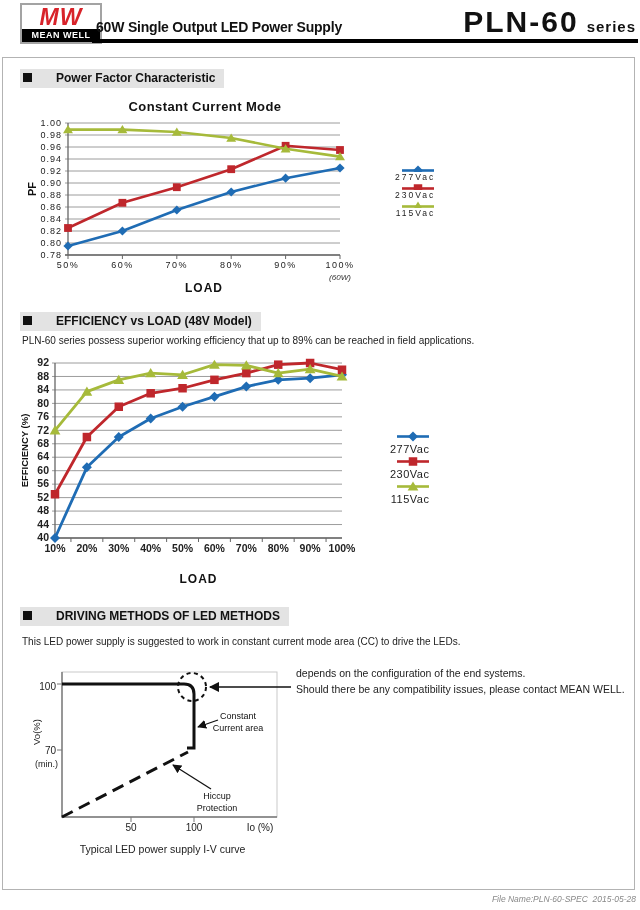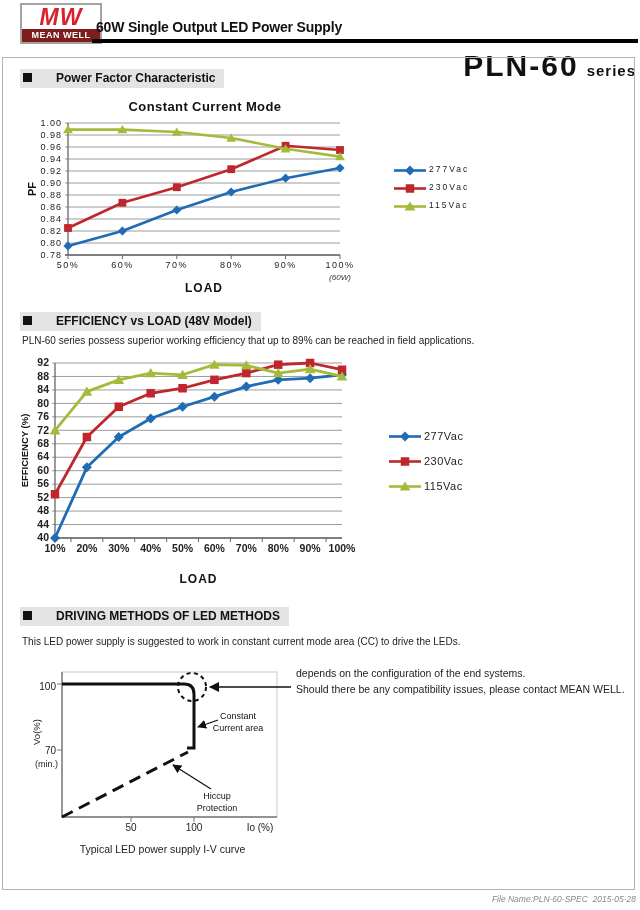--- a/index.html
+++ b/index.html
@@ -2,40 +2,40 @@
 <html><head>
 <meta charset="utf-8">
 <style>
   html,body{margin:0;padding:0;background:#fff;}
   #page{position:relative;width:640px;height:910px;background:#ffffff;
         font-family:"Liberation Sans",sans-serif;overflow:hidden;color:#111;}
   .abs{position:absolute;}
   
   .logo{left:8px;top:3px;width:82px;height:41px;border:2px solid #a3a3a3;box-sizing:border-box;background:#fff;margin-left:12px;}
   .logo-mw{display:block;text-align:center;font-style:italic;font-weight:bold;font-size:23px;line-height:24px;color:#d8232a;letter-spacing:1px;}
-  .logo-bar{position:absolute;left:0;right:0;bottom:0;height:13px;background:#7f1d1d;color:#fff;
+  .logo-bar{position:absolute;left:0;right:0;bottom:0;height:13px;background:#000000;color:#fff;
             font-weight:bold;font-size:9px;line-height:13px;text-align:center;letter-spacing:0.5px;}
   .hdr-title{left:96px;top:19px;font-weight:bold;font-size:14px;letter-spacing:-0.2px;}
   .hdr-rule{left:92px;top:39px;width:546px;height:4px;background:#000;}
-  .model-wrap{right:4px;top:5px;display:flex;align-items:baseline;margin-top:44px;}
+  .model-wrap{right:4px;top:5px;display:flex;align-items:baseline;}
   .model{font-weight:bold;font-size:30px;letter-spacing:2px;}
   .series{font-weight:bold;font-size:15px;margin-left:8px;letter-spacing:1px;}
   
   .frame{left:2px;top:57px;width:633px;height:833px;border:1px solid #b3b3b3;box-sizing:border-box;}
   
   .sec-strip{background:#e3e3e3;display:inline-flex;align-items:center;gap:24px;padding:2px 9px 3px 3px;}
   .sq{width:9px;height:9px;background:#111;flex:0 0 auto;}
   .sec-label{font-weight:bold;font-size:12px;white-space:nowrap;}
   .chart-title{font-weight:bold;font-size:13px;text-align:center;letter-spacing:0.4px;}
   .body-text{font-size:10px;color:#222;}
   .note-line{font-size:10.5px;color:#222;line-height:15.5px;}
   .caption{font-size:10.5px;color:#222;text-align:center;}
   .footer{font-style:italic;font-size:8.5px;color:#888;text-align:right;white-space:pre;}
   
-  .legend .lg-row{display:flex;align-items:flex-start;}
+  .legend .lg-row{display:flex;align-items:flex-end;flex-direction:column;}
   .legend .lg-row span{color:#222;}
   svg text{font-family:"Liberation Sans",sans-serif;}
 </style>
 </head>
 <body>
 
 <div id="page">
 
   <div class="abs logo">
     <span class="logo-mw">MW</span>

